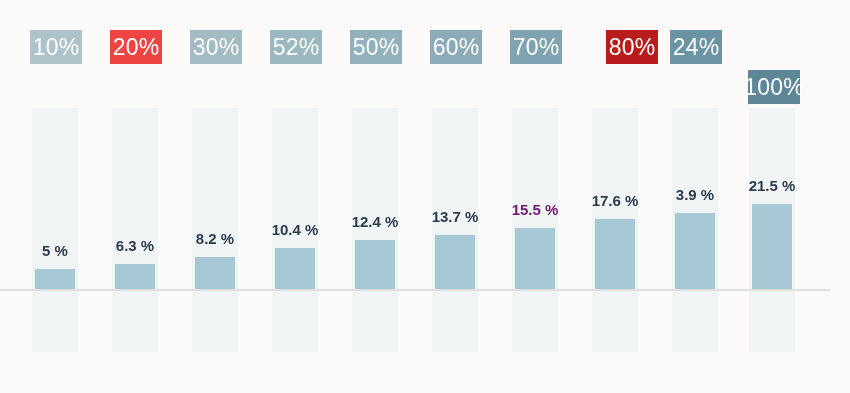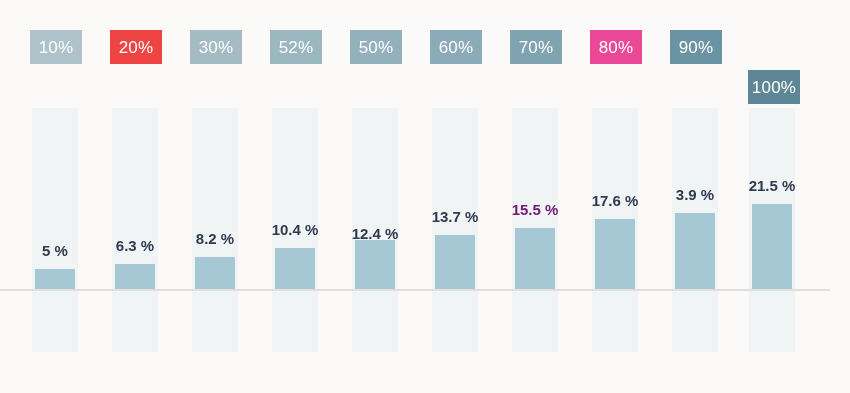--- a/index.html
+++ b/index.html
@@ -29,21 +29,21 @@
   }
   .badge {
     position: absolute;
     top: 0;
     width: 52px;
     height: 34px;
     display: flex;
     align-items: center;
     justify-content: center;
     color: #ffffff;
-    font-size: 17px;
+    font-size: 23px;
     font-weight: 400;
     letter-spacing: 0.2px;
     line-height: 1;
     box-sizing: border-box;
   }
 
   
   #plot {
     position: absolute;
     left: 0;
@@ -88,22 +88,22 @@
 <div id="chart-root">
 
   <div id="badge-row">
     <div class="badge" style="left: 30px; background: rgb(174, 195, 201);">10%</div>
     <div class="badge" style="left: 110px; background: #ef4444;">20%</div>
     <div class="badge" style="left: 190px; background: rgb(163, 188, 196);">30%</div>
     <div class="badge" style="left: 270px; background: rgb(155, 183, 192);">52%</div>
     <div class="badge" style="left: 350px; background: rgb(147, 177, 188);">50%</div>
     <div class="badge" style="left: 430px; background: rgb(138, 171, 183);">60%</div>
     <div class="badge" style="left: 510px; background: rgb(127, 163, 177);">70%</div>
-    <div class="badge" style="left: 590px; background: #ec4899;">80%</div>
-    <div class="badge" style="left: 670px; background: rgb(106, 148, 164);">90%</div>
+    <div class="badge" style="left: 606px; background: #b91c1c;">80%</div>
+    <div class="badge" style="left: 670px; background: rgb(106, 148, 164);">24%</div>
     <div class="badge" style="left: 748px; background: rgb(93, 135, 150); margin-top: 40px;">100%</div>
   </div>
 
   <div id="plot">
 
     <div class="track" style="left: 32px; background: rgb(241, 244, 244);"></div>
     <div class="track" style="left: 112px; background: rgb(241, 244, 244);"></div>
     <div class="track" style="left: 192px; background: rgb(241, 244, 244);"></div>
     <div class="track" style="left: 272px; background: rgb(241, 244, 244);"></div>
     <div class="track" style="left: 352px; background: rgb(241, 244, 244);"></div>
@@ -123,21 +123,21 @@
     <div class="bar" style="left: 435px; top: 235px; height: 54px; background: rgb(166, 200, 212);"></div>
     <div class="bar" style="left: 515px; top: 228px; height: 61px; background: rgb(166, 200, 212);"></div>
     <div class="bar" style="left: 595px; top: 219px; height: 70px; background: rgb(166, 200, 212);"></div>
     <div class="bar" style="left: 675px; top: 213px; height: 76px; background: rgb(166, 200, 212);"></div>
     <div class="bar" style="left: 752px; top: 204px; height: 85px; background: rgb(166, 200, 212);"></div>
 
     <div class="bar-label" style="left: 9px; top: 243px; color: rgb(46, 59, 78);">5 %</div>
     <div class="bar-label" style="left: 89px; top: 238px; color: rgb(46, 59, 78);">6.3 %</div>
     <div class="bar-label" style="left: 169px; top: 231px; color: rgb(46, 59, 78);">8.2 %</div>
     <div class="bar-label" style="left: 249px; top: 222px; color: rgb(46, 59, 78);">10.4 %</div>
-    <div class="bar-label" style="left: 329px; top: 214px; color: rgb(46, 59, 78); margin-top: 12px;">12.4 %</div>
+    <div class="bar-label" style="left: 329px; top: 214px; color: rgb(46, 59, 78);">12.4 %</div>
     <div class="bar-label" style="left: 409px; top: 209px; color: rgb(46, 59, 78);">13.7 %</div>
     <div class="bar-label" style="left: 489px; top: 202px; color: #701a75;">15.5 %</div>
     <div class="bar-label" style="left: 569px; top: 193px; color: rgb(46, 59, 78);">17.6 %</div>
     <div class="bar-label" style="left: 649px; top: 187px; color: rgb(46, 59, 78);">3.9 %</div>
     <div class="bar-label" style="left: 726px; top: 178px; color: rgb(46, 59, 78);">21.5 %</div>
 
   </div>
 </div>
 
 </body></html>

